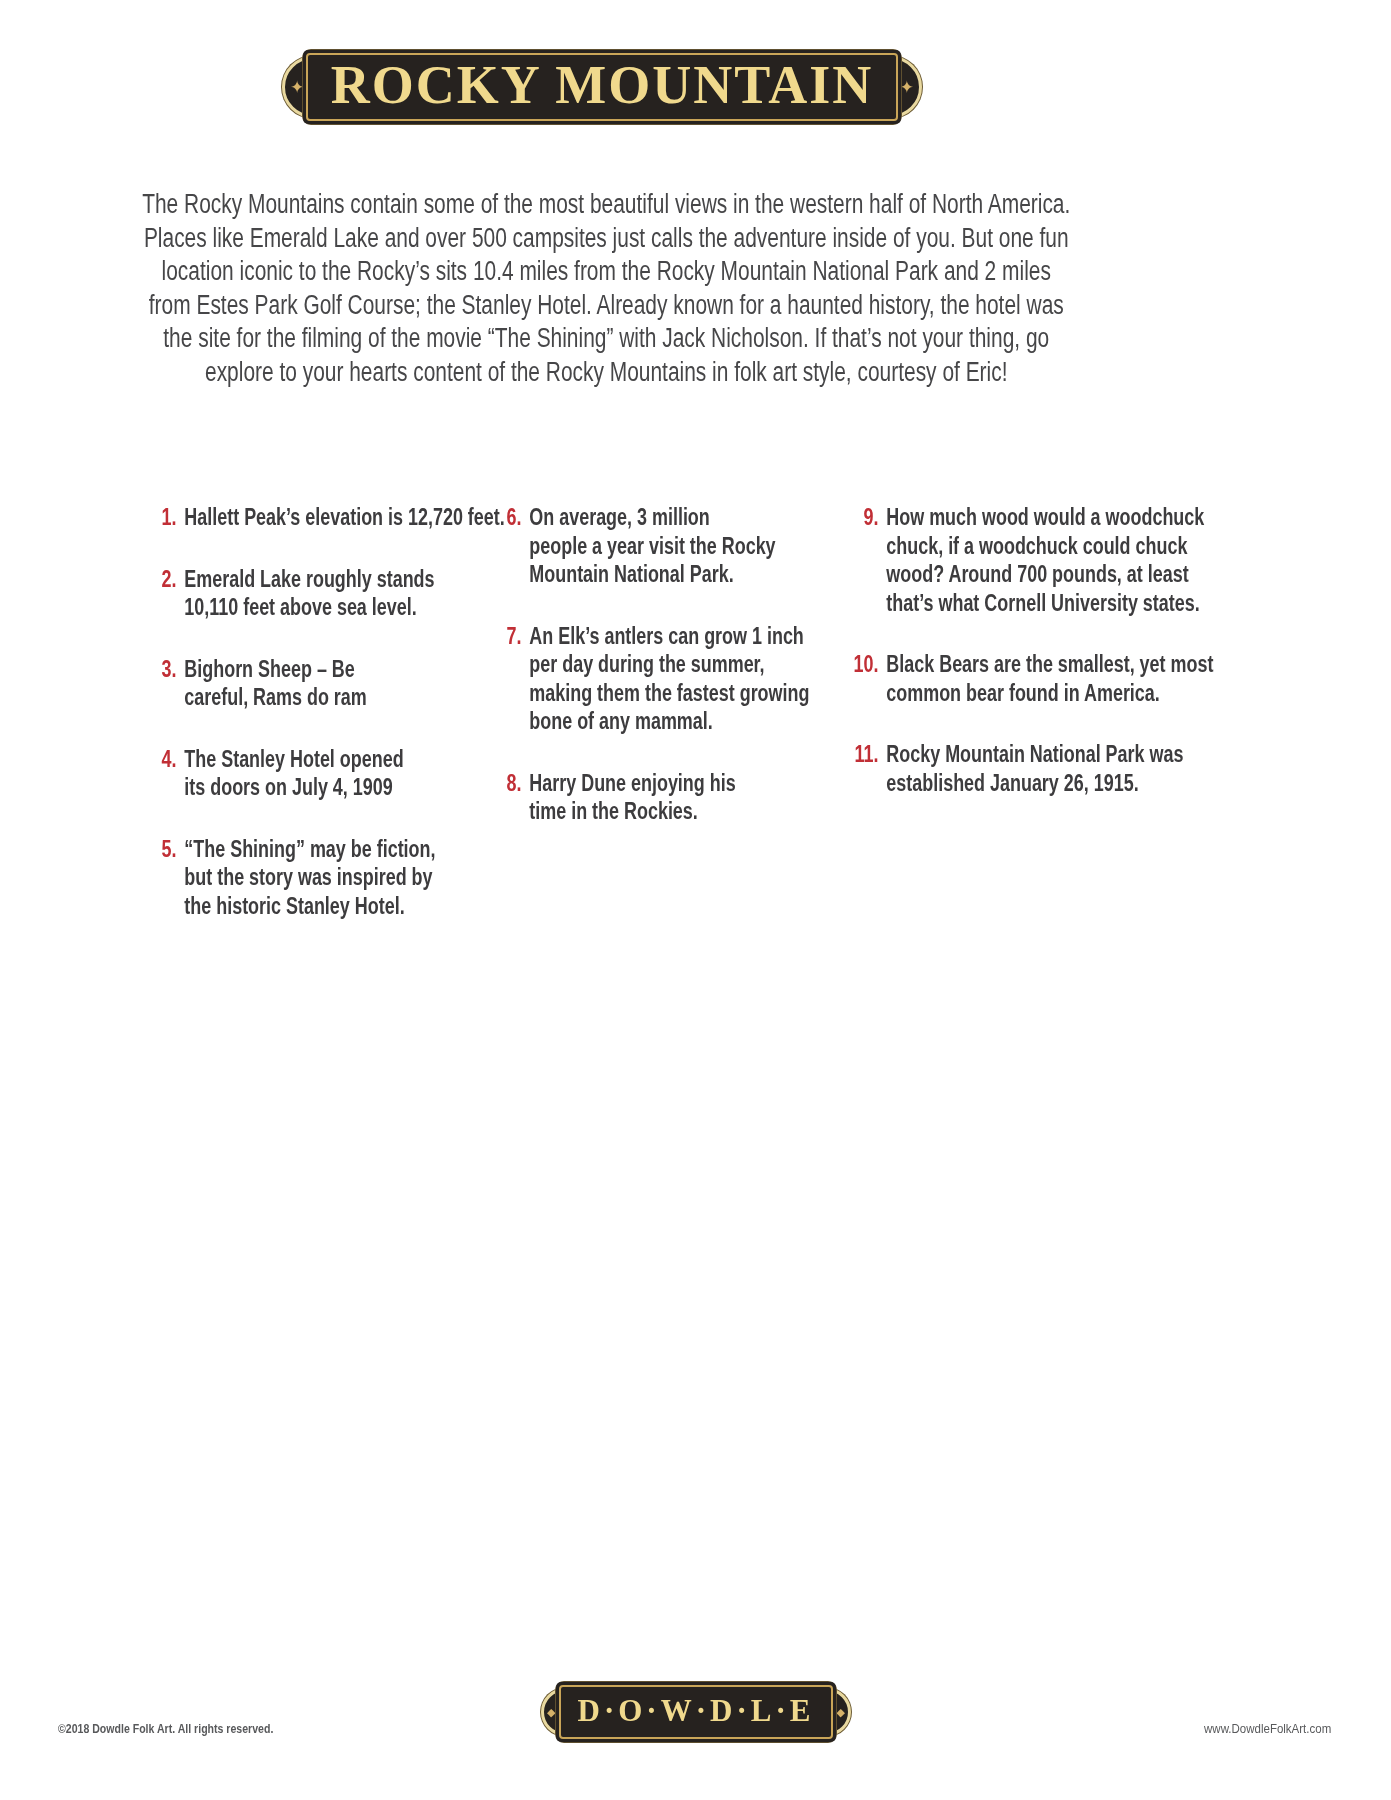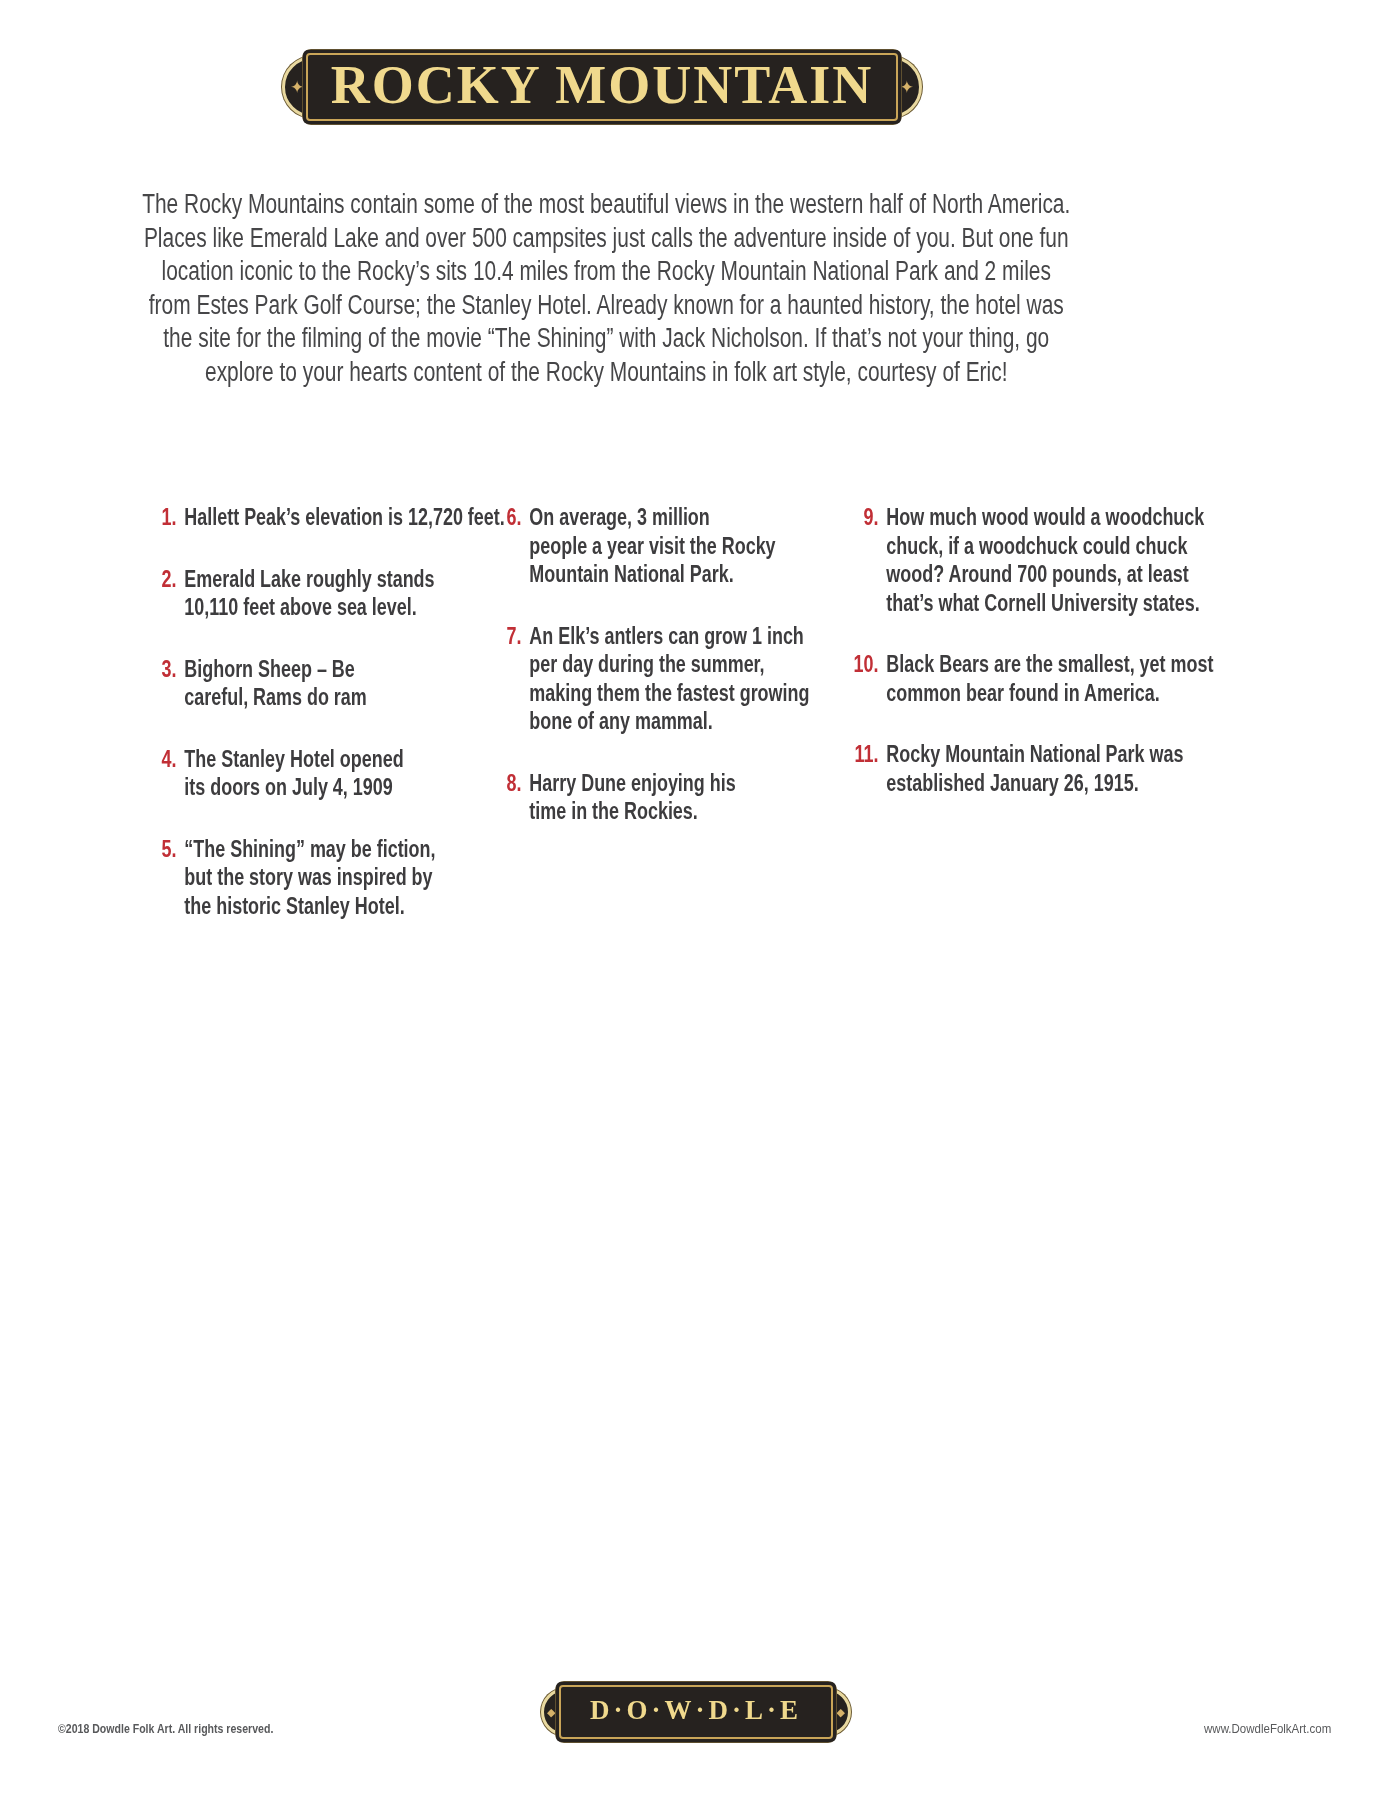--- a/index.html
+++ b/index.html
@@ -45,21 +45,21 @@
   #header-plaque .bump.left  .orn { left:5px;  font-size:17px; }
   #header-plaque .bump.right .orn { right:5px; font-size:17px; }
   #header-plaque .plaque-title { font-size:54px; letter-spacing:2px; padding-bottom:4px; }
 
   #footer-plaque { left:555px; top:1681px; width:282px; height:62px; }
   #footer-plaque .bump { width:42px; height:42px; }
   #footer-plaque .bump.left  { left:-14px; }
   #footer-plaque .bump.right { right:-14px; }
   #footer-plaque .bump.left  .orn { left:3px;  font-size:11px; }
   #footer-plaque .bump.right .orn { right:3px; font-size:11px; }
-  #footer-plaque .plaque-title { font-size:27px; letter-spacing:4px; padding-bottom:3px; }
+  #footer-plaque .plaque-title { font-size:31px; letter-spacing:4px; padding-bottom:3px; }
 
   
   .intro {
     position:absolute; left:87px; top:188px; width:1340px;
     transform:scaleX(0.775); transform-origin:left top;
     font-size:27px; line-height:33.5px; color:#464648;
     text-align:center; white-space:pre-line;
   }
 
   

